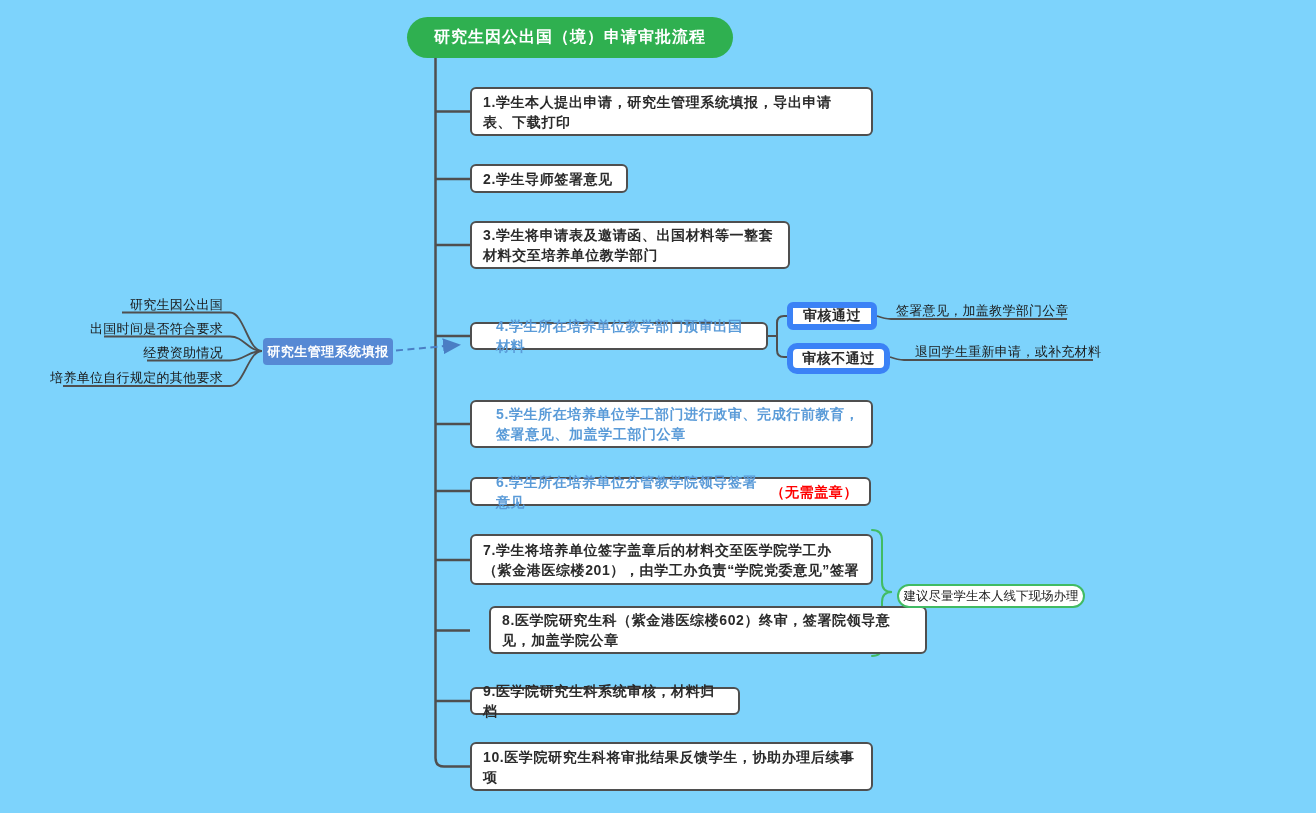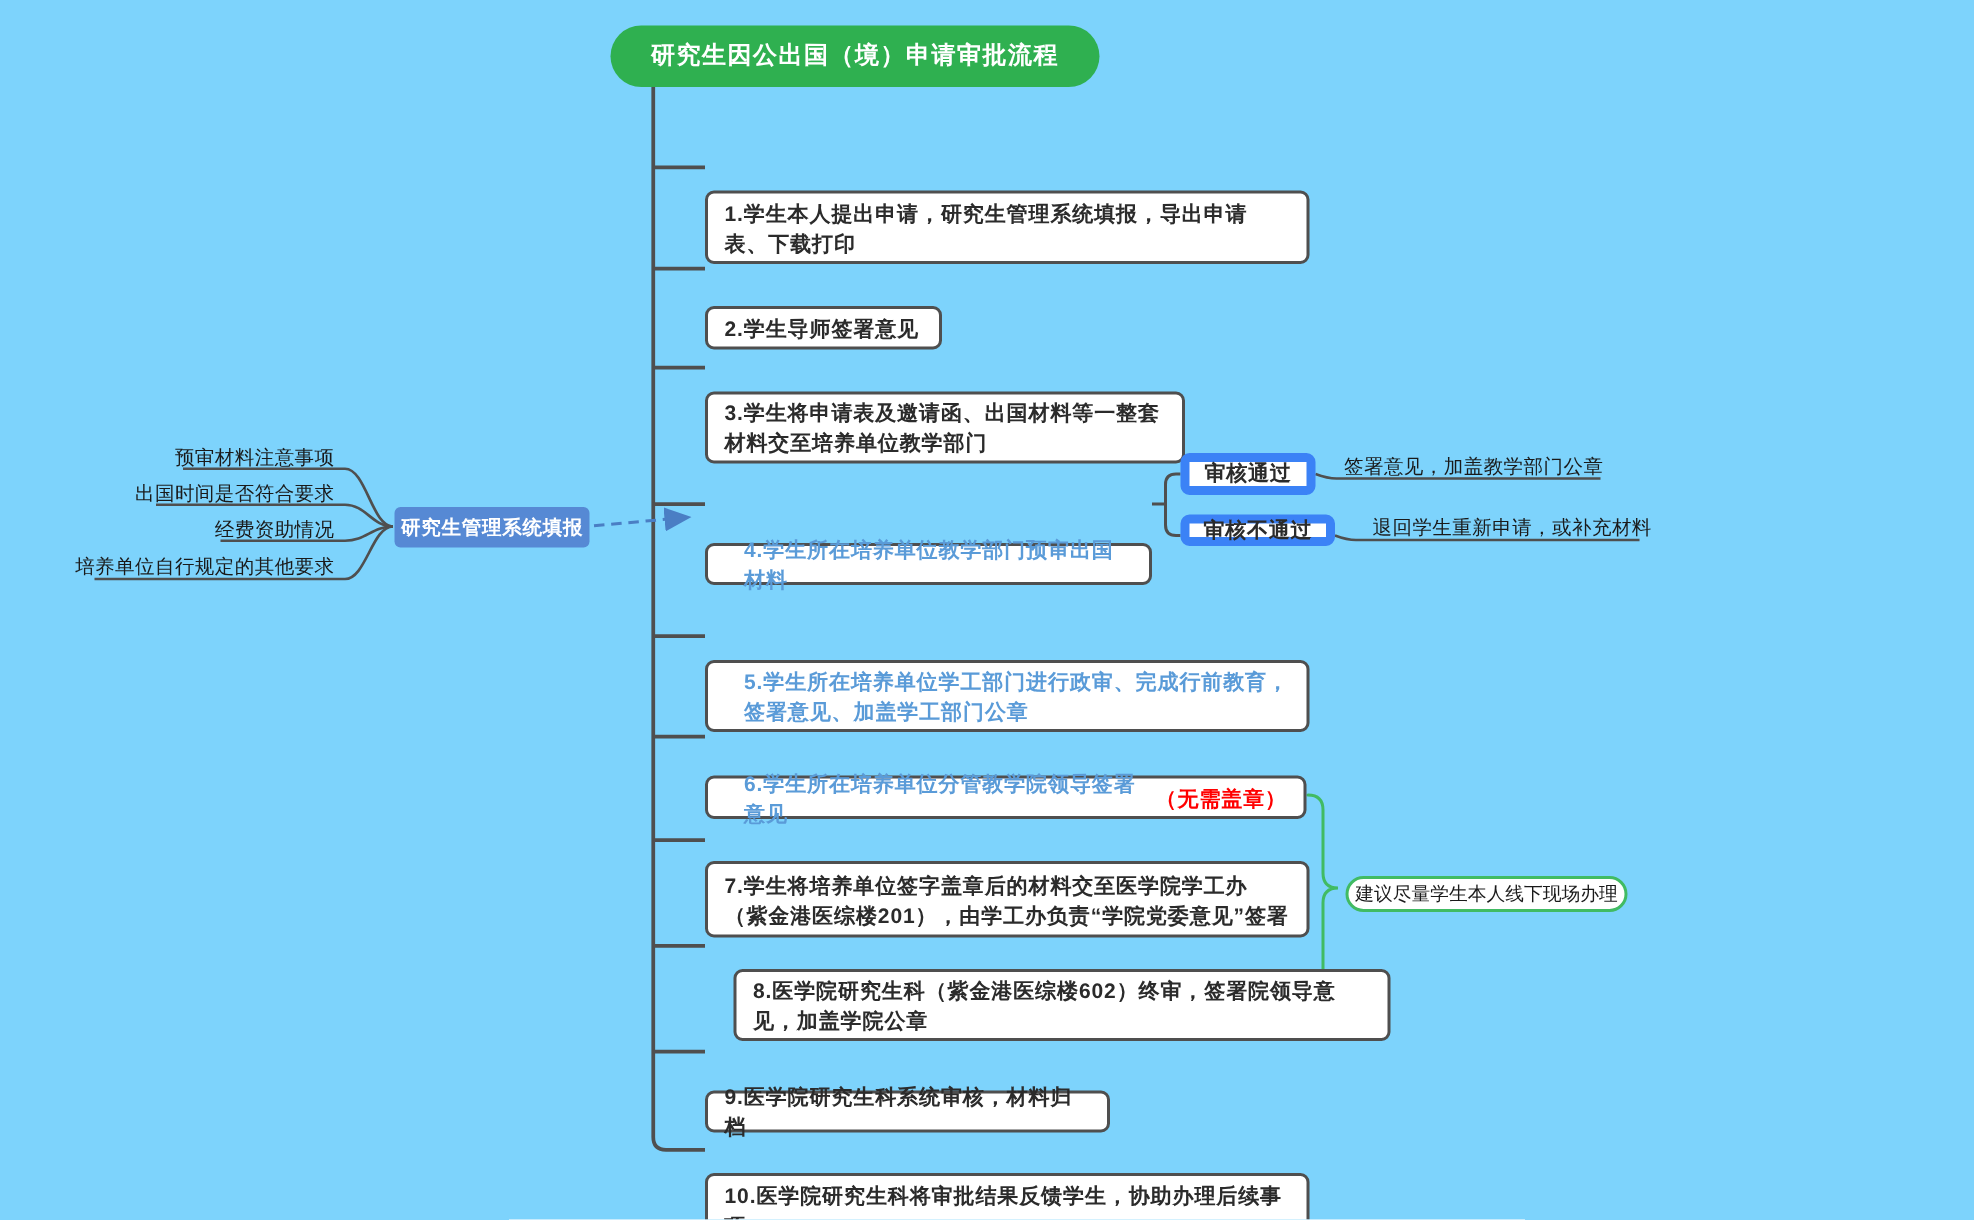--- a/index.html
+++ b/index.html
@@ -17,21 +17,21 @@
     position:absolute;left:407px;top:17px;width:326px;height:41px;
     background:#2fb050;border-radius:21px;color:#ffffff;
     font-size:16px;font-weight:bold;letter-spacing:1px;
     display:flex;align-items:center;justify-content:center;
   }
   .step{
     position:absolute;box-sizing:border-box;background:#ffffff;
     border:2px solid #4f4f4f;border-radius:6px;
     display:flex;align-items:center;
     font-size:14px;font-weight:bold;letter-spacing:0.6px;line-height:20px;
-    color:#2b2b2b;padding:2px 11px;margin-top:40px;
+    color:#2b2b2b;padding:2px 11px;
   }
   .step.blue{color:#5a9bd8;padding-left:24px;}
   .red-note{color:#ff0000;margin-left:6px;white-space:nowrap;font-weight:bold;}
   .small-box{
     position:absolute;box-sizing:border-box;background:#ffffff;
     border:6px solid #3b82f6;border-radius:6px;
     display:flex;align-items:center;justify-content:center;
     font-size:14px;font-weight:bold;color:#2b2b2b;letter-spacing:0.5px;
   }
   .side-label{
@@ -111,27 +111,27 @@
   <div class="step" style="left:470px;top:687px;width:270px;height:28px;">
     <span>9.医学院研究生科系统审核，材料归档</span>
   </div>
   <div class="step" style="left:470px;top:742px;width:403px;height:49px;">
     <span>10.医学院研究生科将审批结果反馈学生，协助办理后续事项</span>
   </div>
 
   <div class="small-box" style="left:787px;top:302px;width:90px;height:28px;">
     <span>审核通过</span>
   </div>
-  <div class="small-box" style="left:787px;top:343px;width:103px;height:21px;">
+  <div class="small-box" style="left:787px;top:343px;width:103px;height:31px;border-radius:10px;">
     <span>审核不通过</span>
   </div>
   <div class="side-label" style="left:896px;top:302px;">签署意见，加盖教学部门公章</div>
   <div class="side-label" style="left:915px;top:343px;">退回学生重新申请，或补充材料</div>
 
   <div class="precheck-box">研究生管理系统填报</div>
-  <div class="side-label" style="right:1093px;top:296px;">预审材料注意事项</div>
+  <div class="side-label" style="right:1093px;top:296px;">研究生因公出国</div>
   <div class="side-label" style="right:1093px;top:320px;">出国时间是否符合要求</div>
   <div class="side-label" style="right:1093px;top:344px;">经费资助情况</div>
   <div class="side-label" style="right:1093px;top:369px;">培养单位自行规定的其他要求</div>
 
   <div class="advice-pill">建议尽量学生本人线下现场办理</div>
 
 </div>
 
 </body></html>

